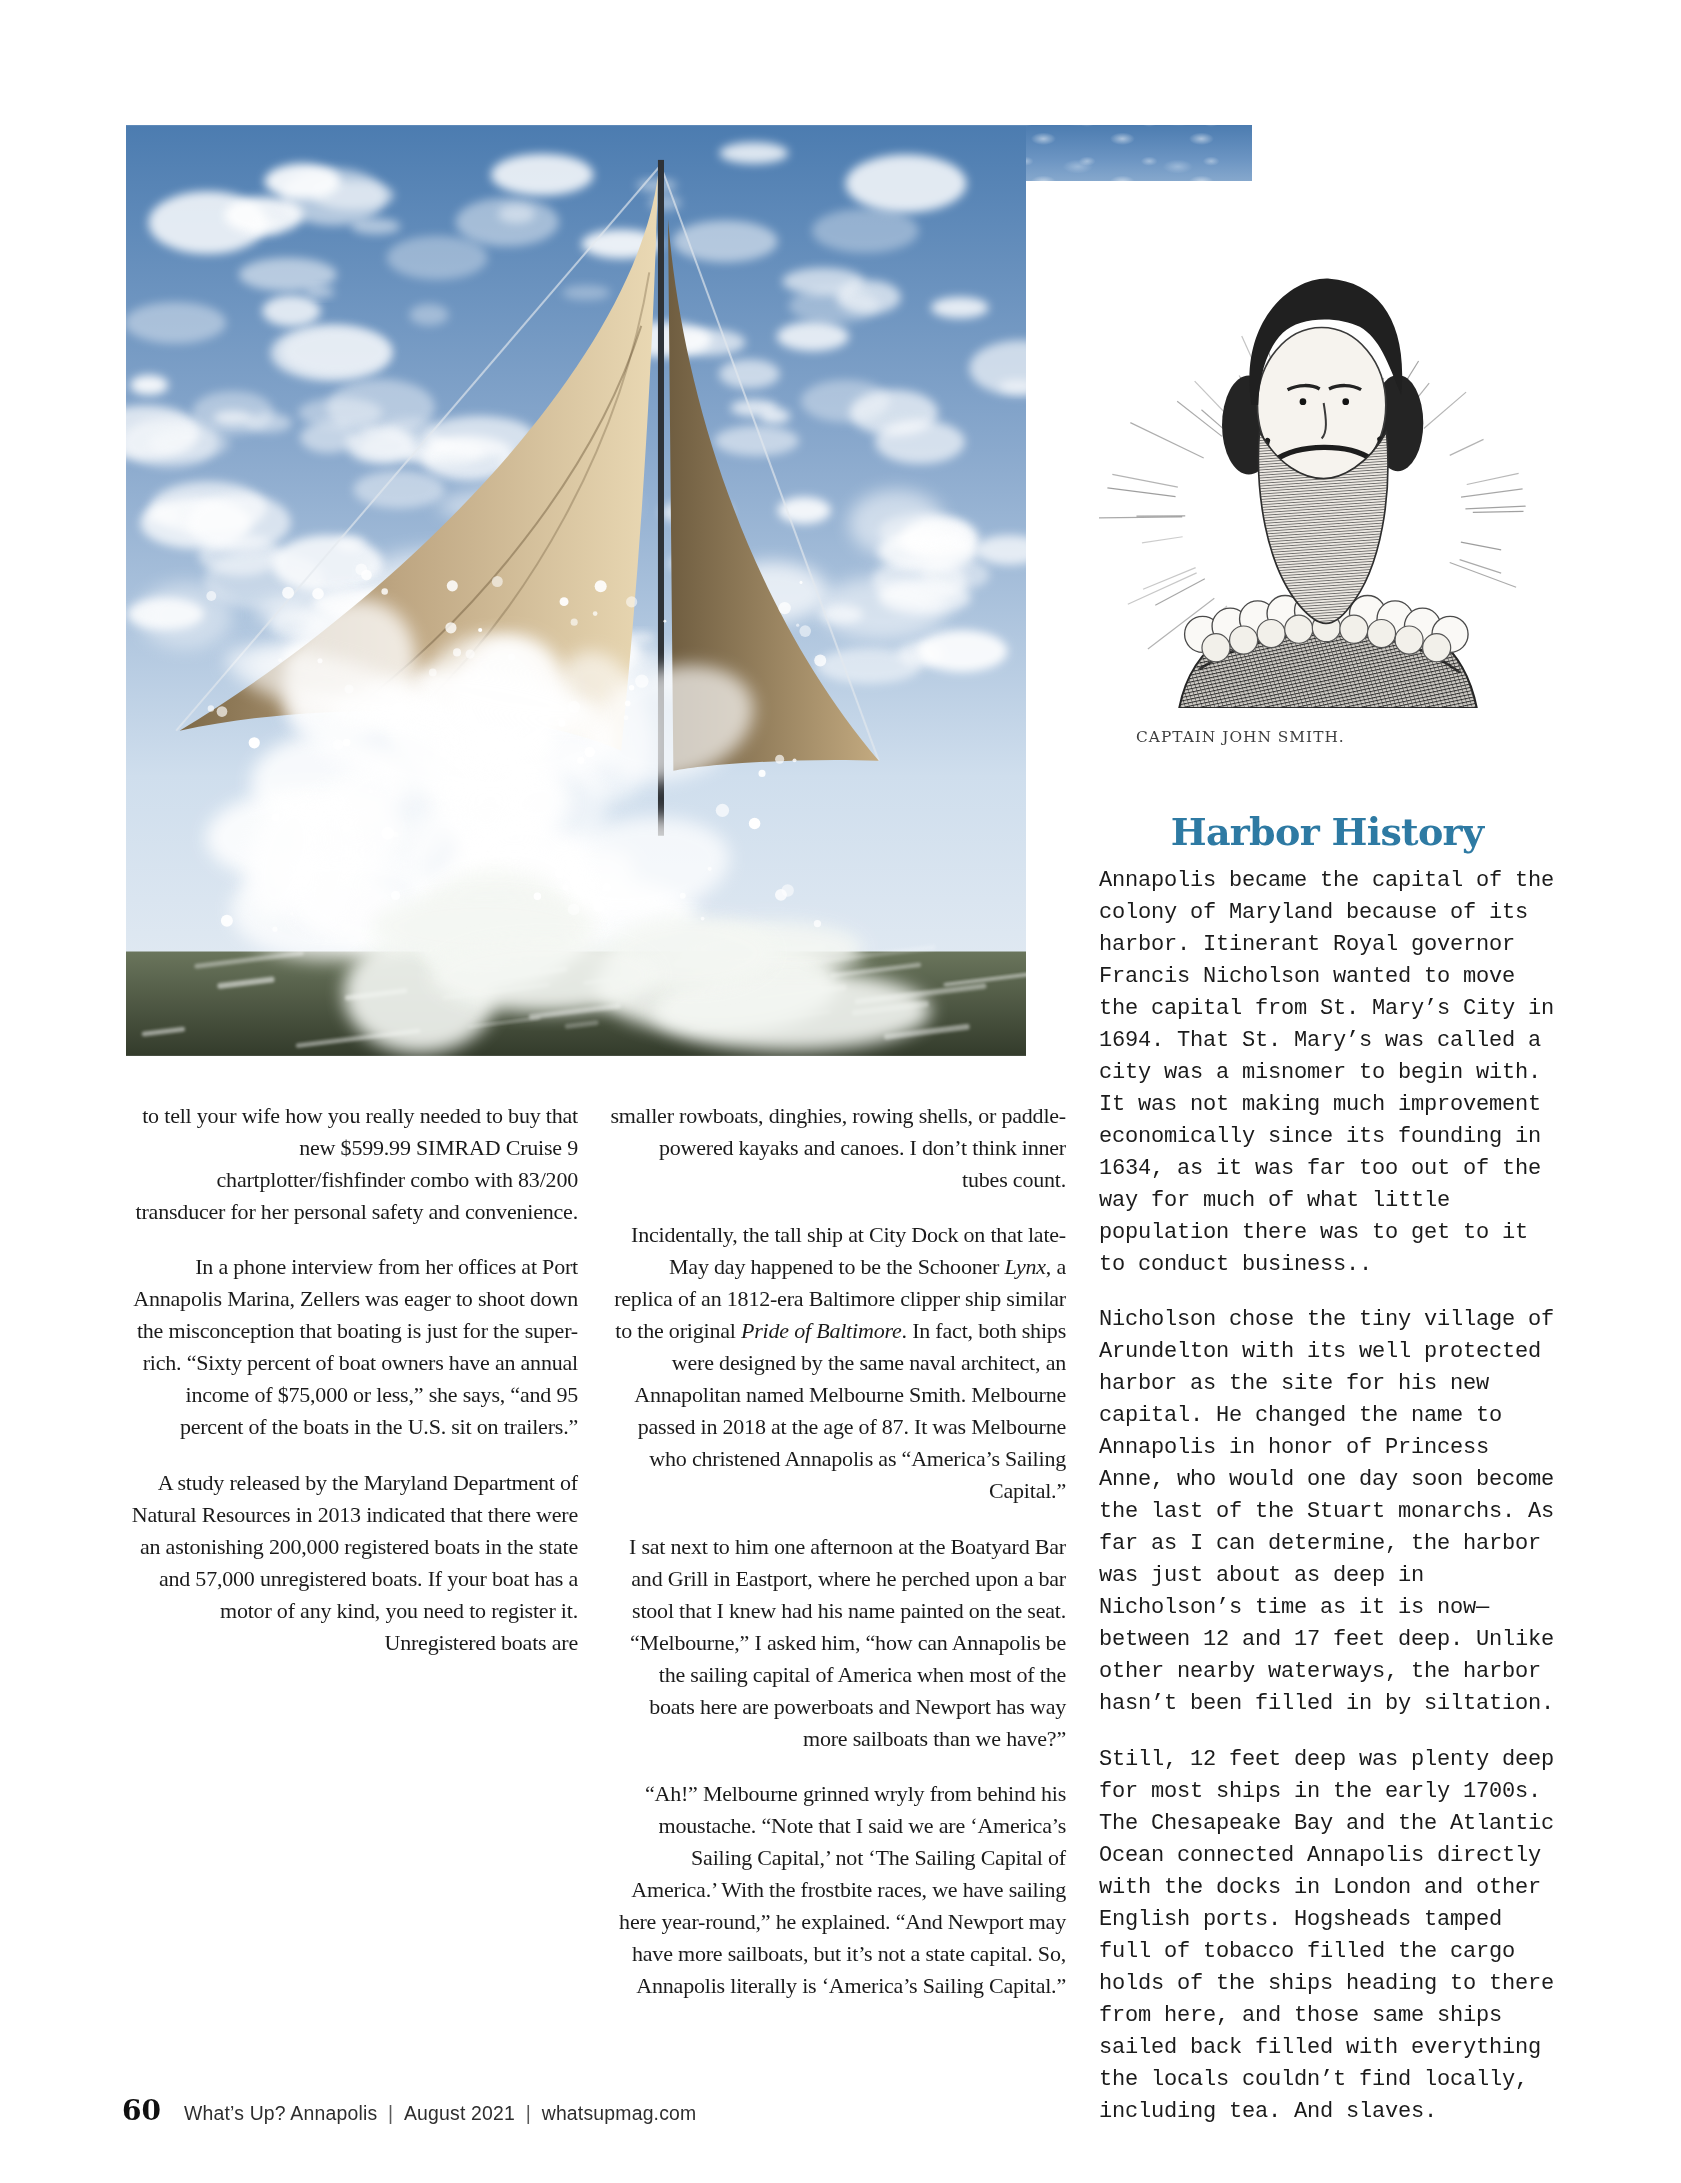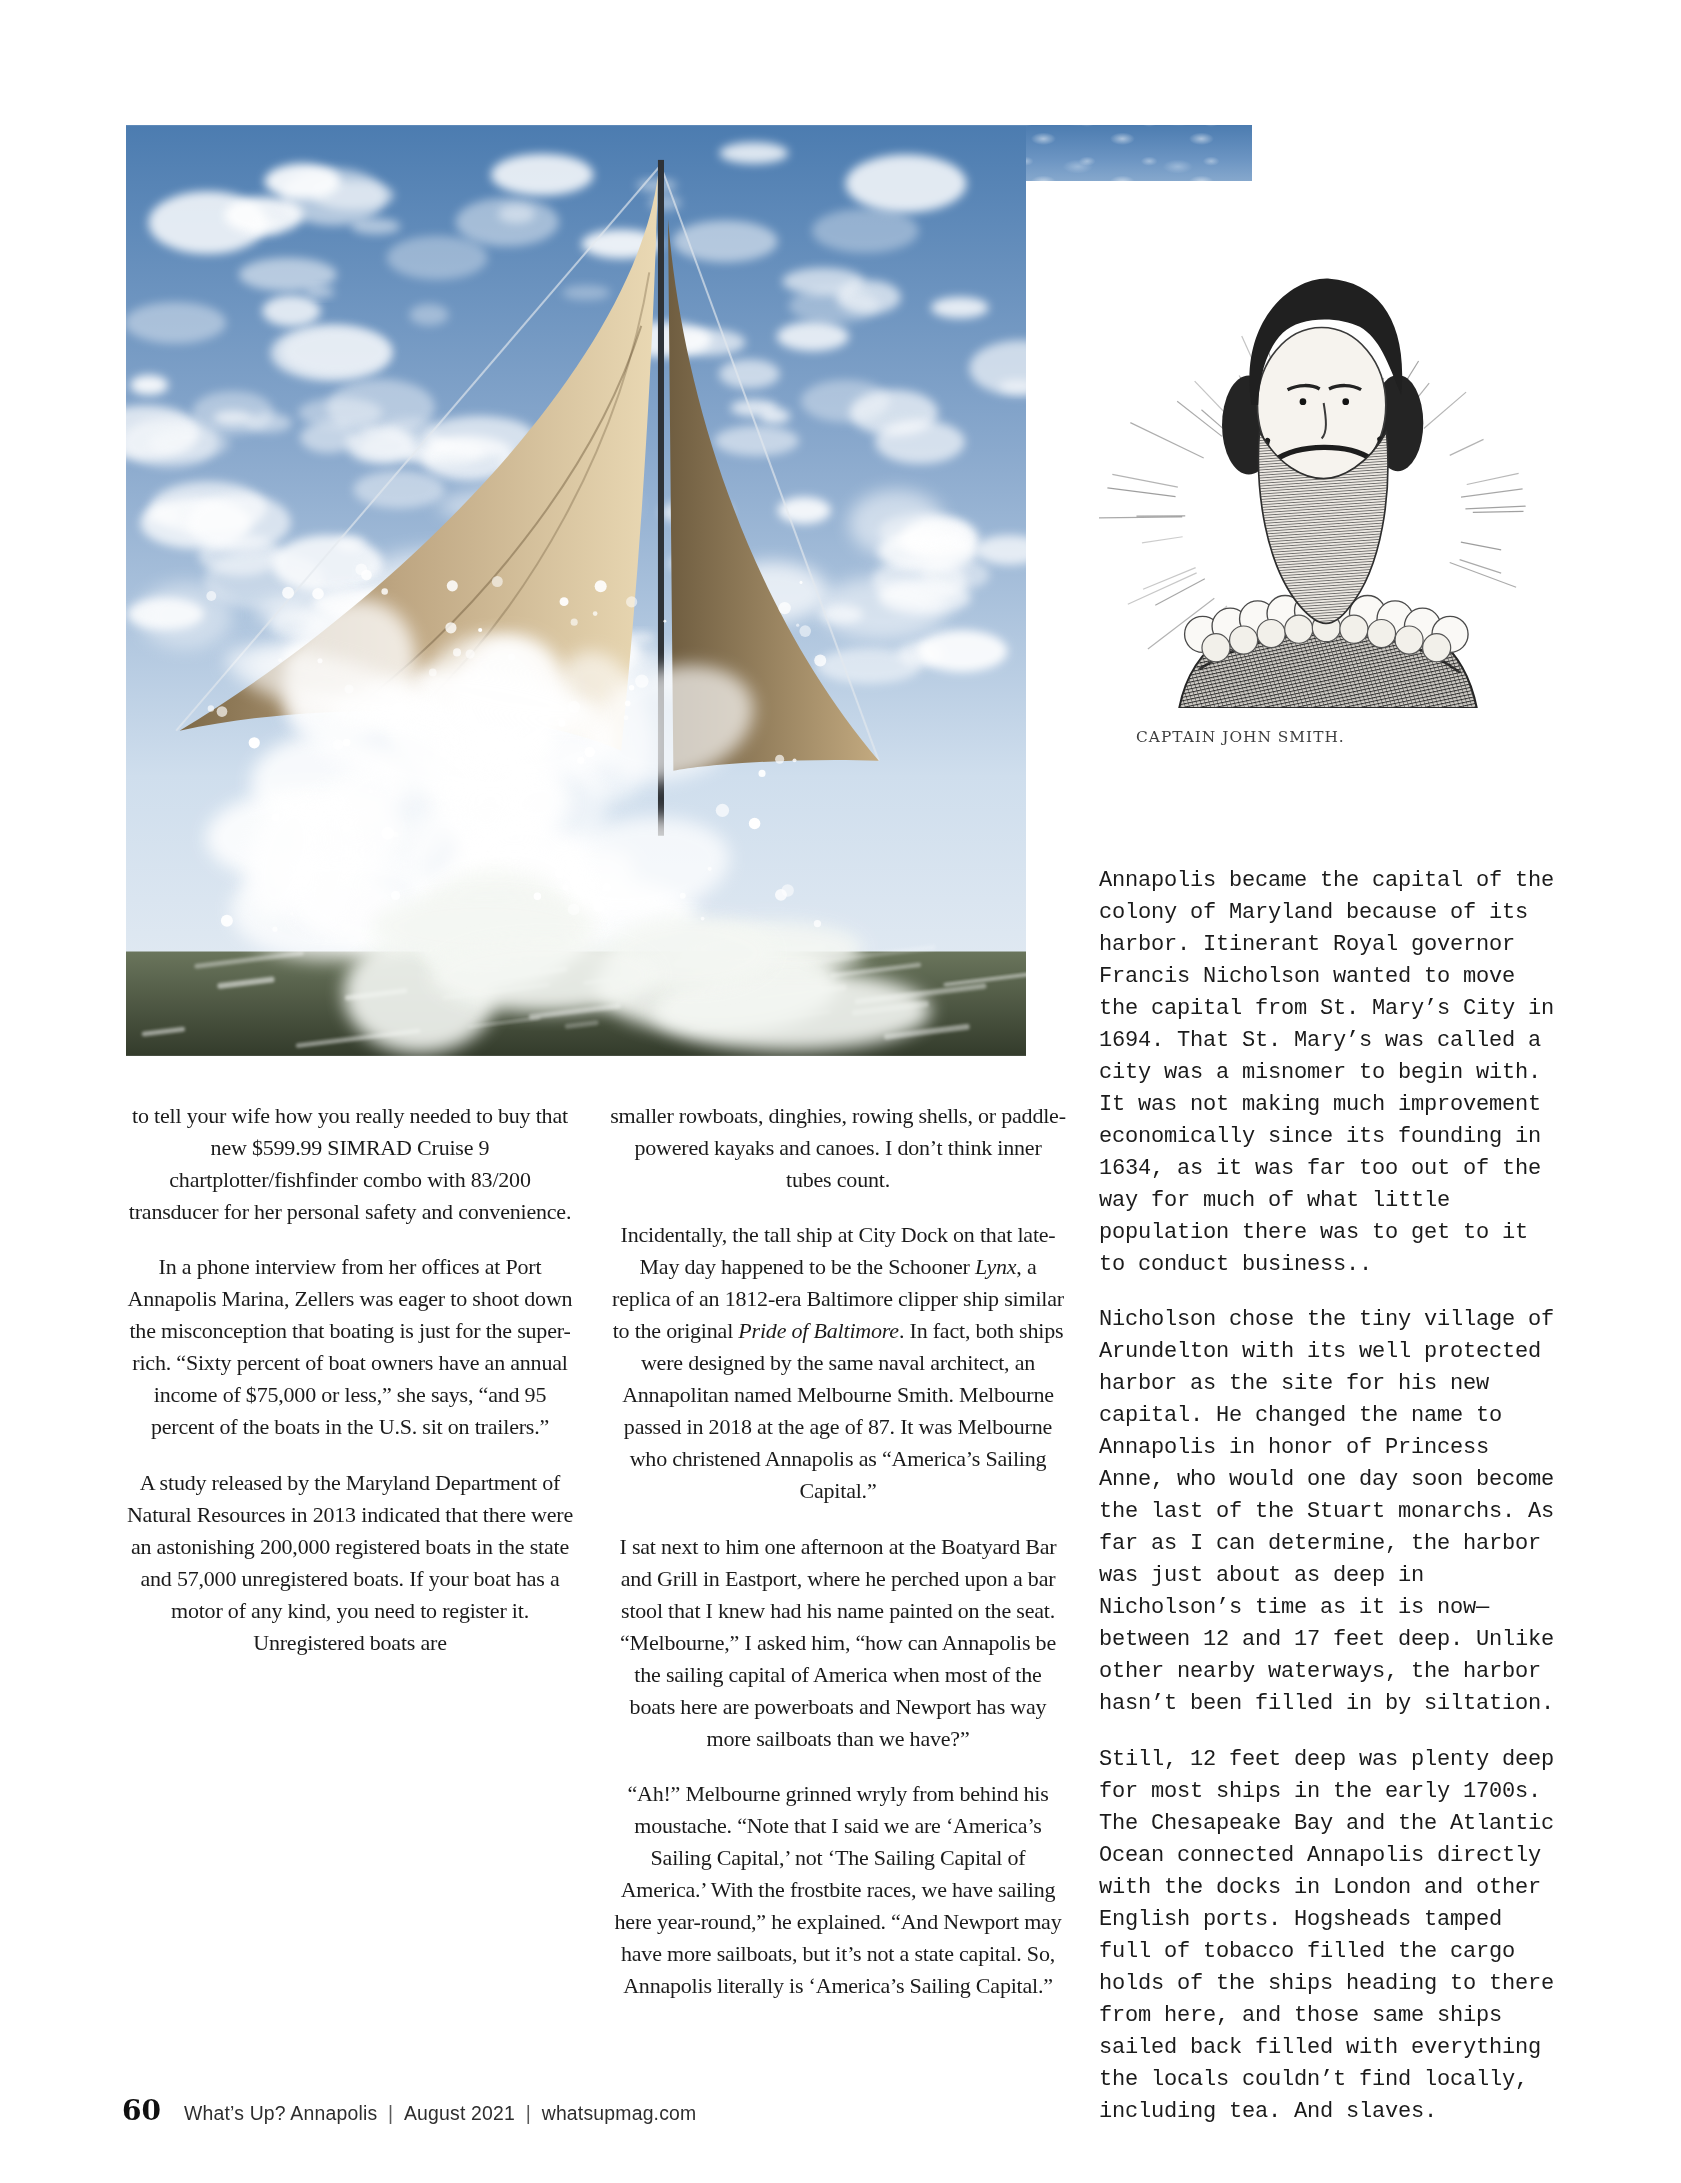--- a/index.html
+++ b/index.html
@@ -11,21 +11,21 @@
   .photo{position:absolute;left:126px;top:125px;width:900px;height:931px;overflow:hidden;}
   .sky-band{position:absolute;left:1026px;top:125px;width:226px;height:56px;
     background:
       radial-gradient(17.4px 8.7px at 22% 32%,rgba(255,255,255,.50),transparent 72%) 0 0/79px 43px,
       radial-gradient(12px 6.7px at 68% 62%,rgba(255,255,255,.38),transparent 70%) 19px 12px/62px 39px,
       radial-gradient(20px 9.4px at 45% 80%,rgba(230,240,250,.35),transparent 75%) 6.7px 4px/100px 47px,
       linear-gradient(180deg,#4c7cb0 0%,#6b94c2 60%,#86a8cd 100%);}
 
   
   .col{position:absolute;top:1100px;width:456px;font-size:22px;line-height:32px;
-       letter-spacing:-0.2px;text-align:center;}
+       letter-spacing:-0.2px;text-align:right;}
   .col p{margin:0 0 23.4px 0;}
   .col1{left:122px;}
   .col2{left:610px;}
   .italic{font-style:italic;}
 
   
   .sidebar{position:absolute;left:1099px;top:201px;width:456px;height:1894px;}
   .portrait{position:absolute;top:0;left:0;width:456px;height:507px;}
   .caption{position:absolute;top:527px;left:37px;font-family:"DejaVu Serif",serif;
            font-size:15.4px;letter-spacing:1px;color:#3d3d3d;white-space:nowrap;}
@@ -440,20 +440,21 @@
         <path d="M 344,281 C 358,274 378,274 392,282" stroke="#232323" stroke-width="5" fill="none"></path>
         <circle cx="305" cy="300" r="5" fill="#141414"></circle>
         <circle cx="369" cy="300" r="5" fill="#141414"></circle>
         <path d="M 336,302 C 340,326 342,346 333,355" stroke="#3a3a3a" stroke-width="3" fill="none"></path>
         <path d="M 262,388 C 300,362 372,362 408,386 M 262,388 C 252,378 248,368 252,358 M 408,386 C 420,376 424,366 420,356" stroke="#1d1d1d" stroke-width="8" fill="none" stroke-linecap="round"></path>
         <path d="M 240,345 C 233,435 250,545 300,605 C 330,640 350,640 374,608 C 424,548 438,435 430,345 C 402,395 362,415 336,415 C 306,415 268,395 240,345 Z" fill="#ece8e2" stroke="#2c2c2c" stroke-width="2.5"></path>
         <path d="M 240,345 C 233,435 250,545 300,605 C 330,640 350,640 374,608 C 424,548 438,435 430,345 C 402,395 362,415 336,415 C 306,415 268,395 240,345 Z" fill="url(#bh)" opacity="0.85"></path>
       </svg>
     </div>
     <div class="caption">CAPTAIN JOHN SMITH.</div>
+    <h2 class="heading">Harbor History</h2>
     <div class="sidebar-text">
       <p>Annapolis became the capital of the colony of Maryland because of its harbor. Itinerant Royal governor Francis Nicholson wanted to move the capital from St. Mary’s City in 1694. That St. Mary’s was called a city was a misnomer to begin with. It was not making much improvement economically since its founding in 1634, as it was far too out of the way for much of what little population there was to get to it to conduct business..</p>
       <p>Nicholson chose the tiny village of Arundelton with its well protected harbor as the site for his new capital. He changed the name to Annapolis in honor of Princess Anne, who would one day soon become the last of the Stuart monarchs. As far as I can determine, the harbor was just about as deep in Nicholson’s time as it is now—between 12 and 17 feet deep. Unlike other nearby waterways, the harbor hasn’t been filled in by siltation.</p>
       <p>Still, 12 feet deep was plenty deep for most ships in the early 1700s. The Chesapeake Bay and the Atlantic Ocean connected Annapolis directly with the docks in London and other English ports. Hogsheads tamped full of tobacco filled the cargo holds of the ships heading to there from here, and those same ships sailed back filled with everything the locals couldn’t find locally, including tea. And slaves.</p>
     </div>
   </aside>
 
   <footer class="footer">
     <span class="page-number">60</span>
     <span class="footer-meta">

